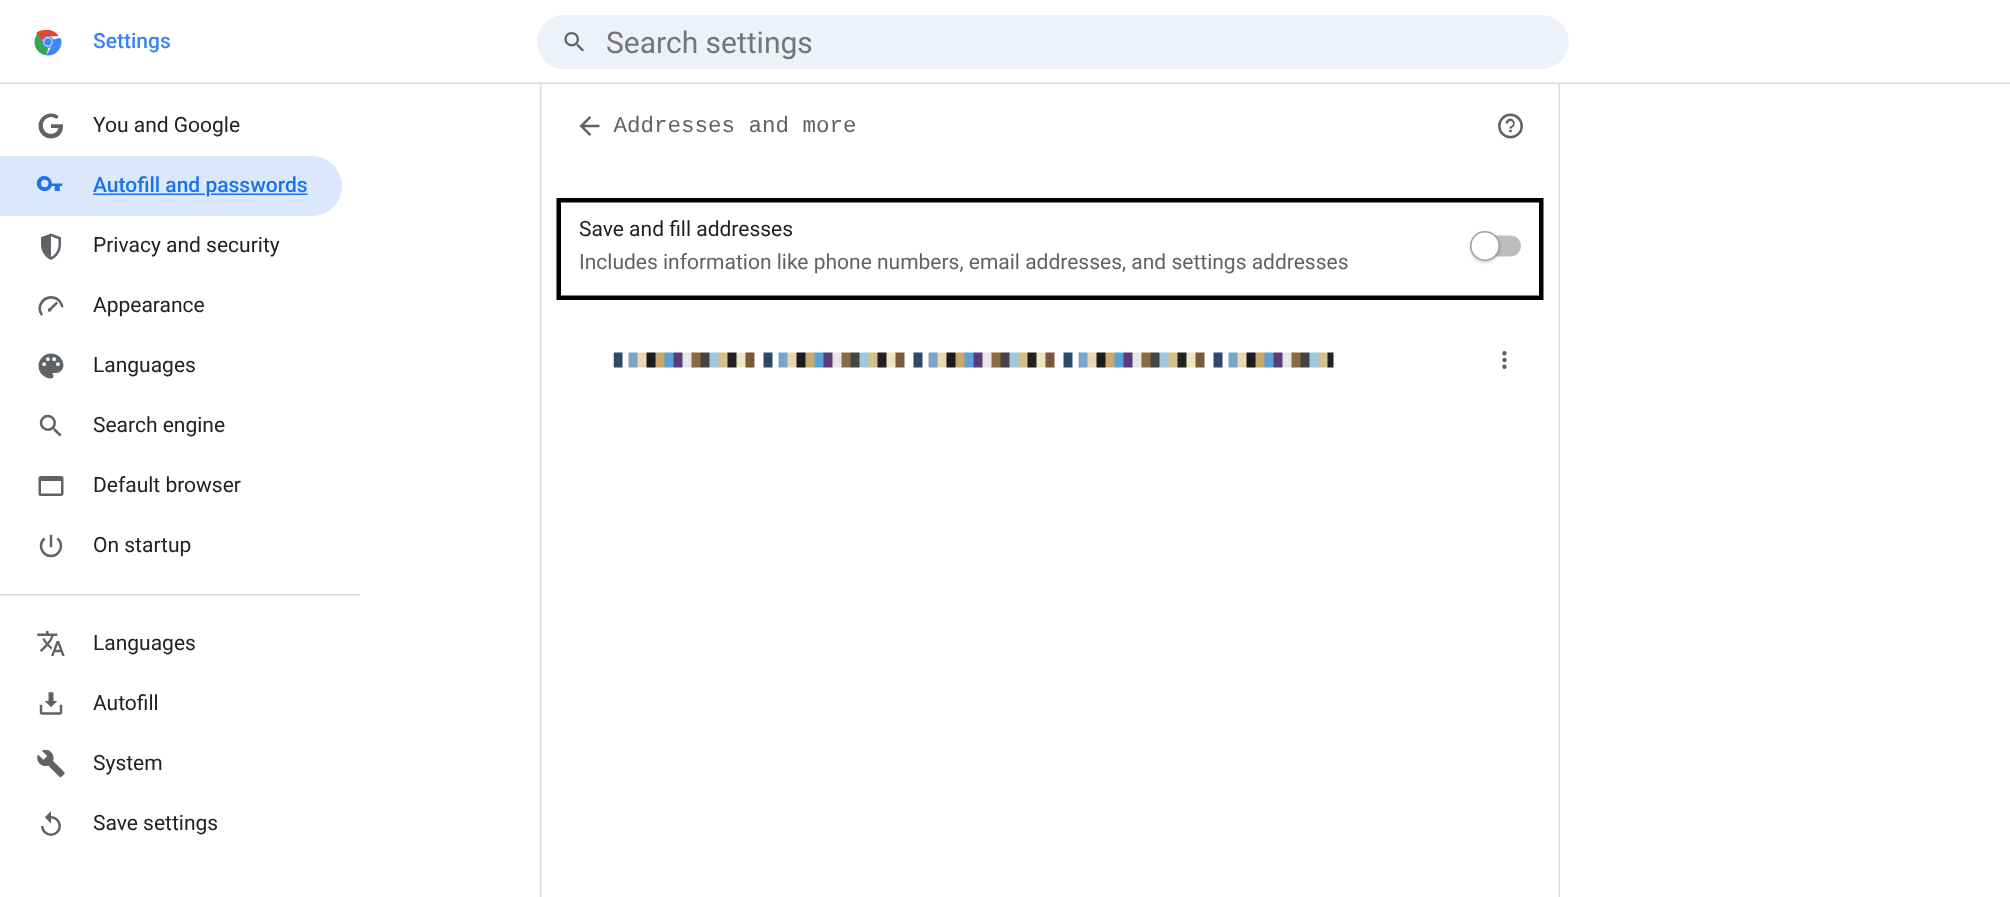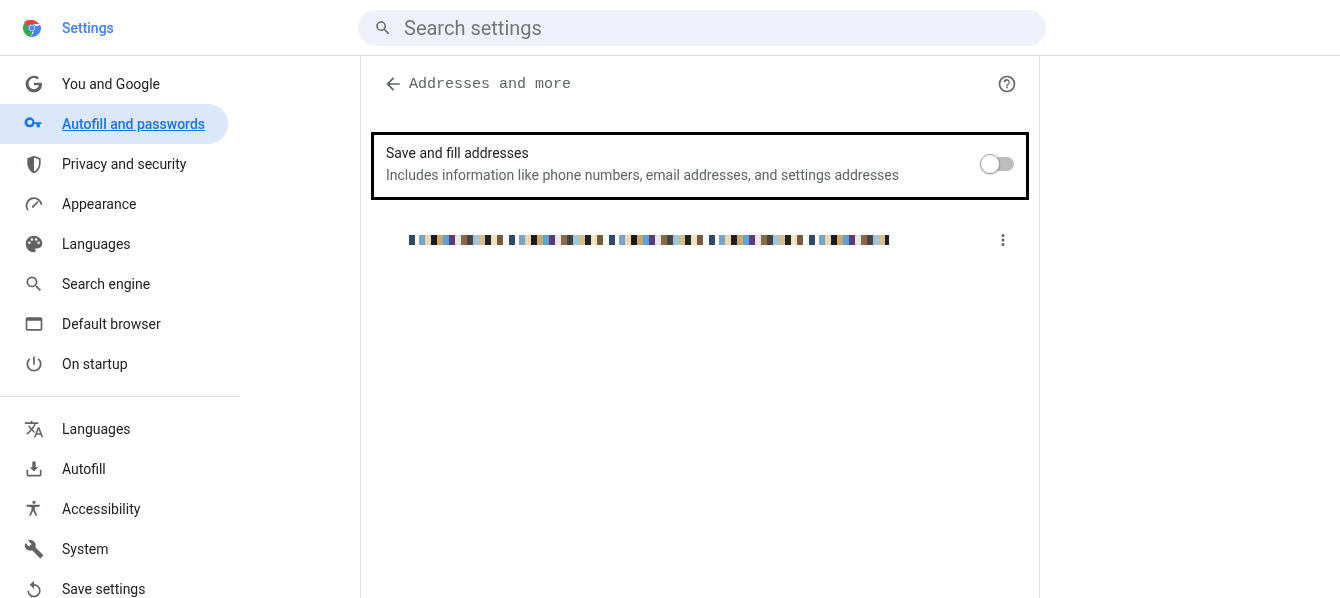--- a/index.html
+++ b/index.html
@@ -261,28 +261,20 @@
 
     <div class="side-item">
       <span class="icon">
           <svg viewBox="0 0 24 24">
             <path d="M19 13v6H5v-6H3v6a2 2 0 0 0 2 2h14a2 2 0 0 0 2-2v-6h-2zm-7 2 5-5h-3V3h-4v7H7l5 5z"></path>
           </svg>
         </span>
       <span>Autofill</span>
     </div>
 
-    <div class="side-item">
-      <span class="icon">
-          <svg viewBox="0 0 24 24">
-            <path d="M12 2a2 2 0 1 1-2 2 2 2 0 0 1 2-2zm9 5H3v2l6 1v3l-3 7h2l3-6 3 6h2l-3-7v-3l6-1V7z"></path>
-          </svg>
-        </span>
-      <span>Accessibility</span>
-    </div>
 
     <div class="side-item">
       <span class="icon">
           <svg viewBox="0 0 24 24">
             <path d="M22.7 19l-9.1-9.1c.9-2.3.4-5-1.5-6.9-2-2-5-2.4-7.4-1.3L9 6 6 9 1.6 4.7C.4 7.1.9 10.1 2.9 12.1c1.9 1.9 4.6 2.4 6.9 1.5l9.1 9.1c.4.4 1 .4 1.4 0l2.3-2.3c.5-.4.5-1 .1-1.4z"></path>
           </svg>
         </span>
       <span>System</span>
     </div>
 

